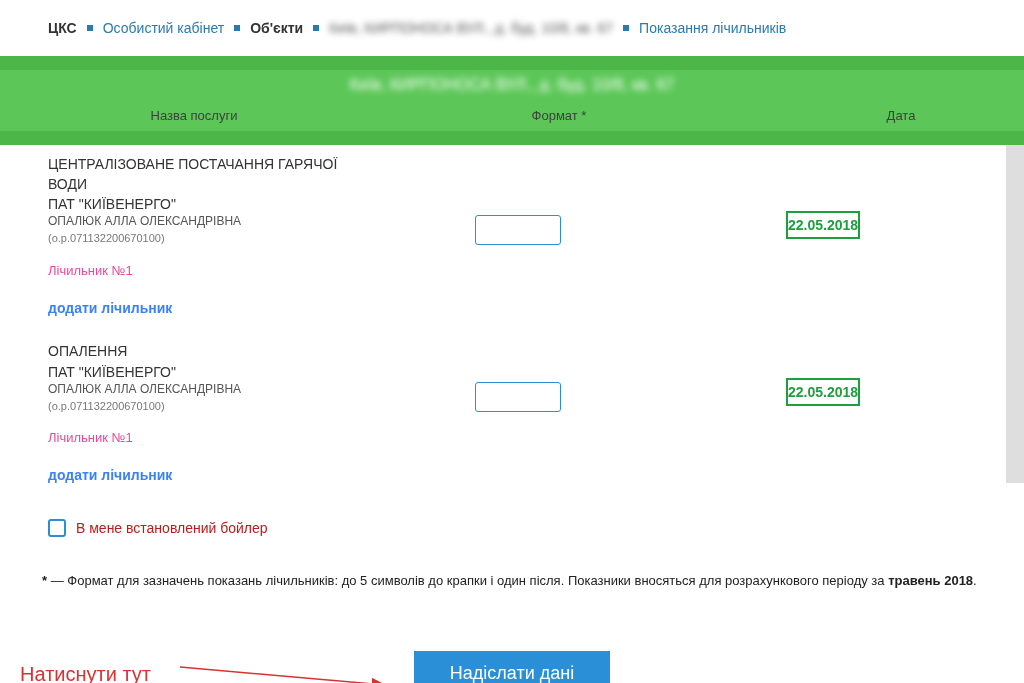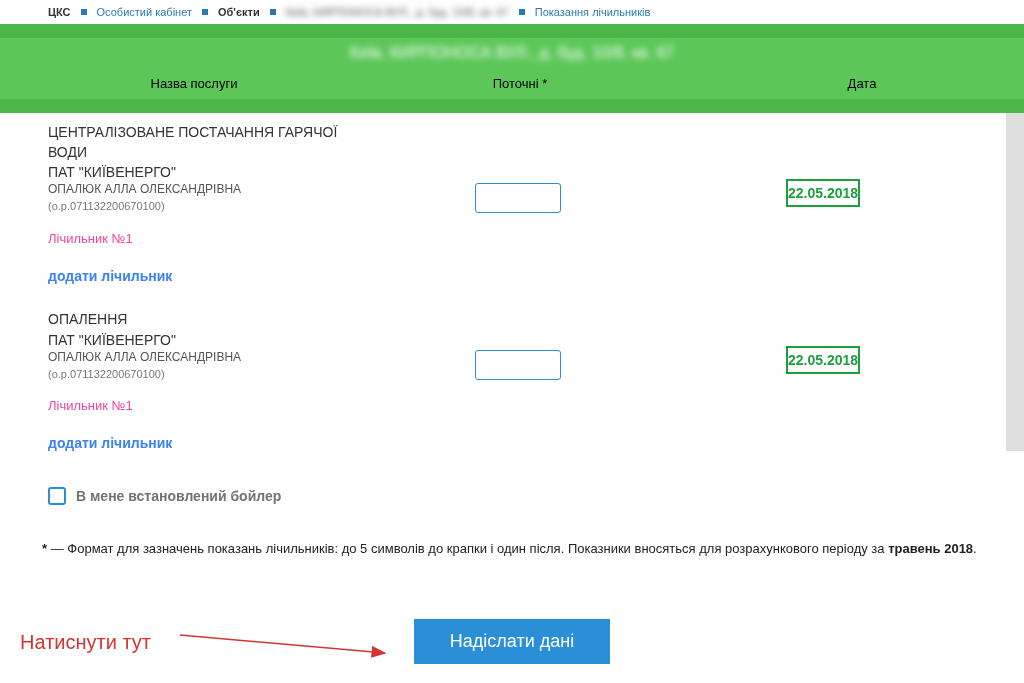--- a/index.html
+++ b/index.html
@@ -1,29 +1,29 @@
 <!DOCTYPE html>
 <html><head>
   <meta charset="utf-8">
   <style>
     * { box-sizing: border-box; margin: 0; padding: 0; }
     body { font-family: Arial, sans-serif; font-size: 13px; color: #333; background: #fff; width: 1024px; }
     
-    .breadcrumb { padding: 6px 48px; font-size: 11px; display: flex; align-items: center; flex-wrap: wrap; gap: 4px; }
+    .breadcrumb { padding: 20px 48px; font-size: 14px; display: flex; align-items: center; flex-wrap: wrap; gap: 4px; }
     .breadcrumb .item { display: inline-block; }
     .breadcrumb .item.bold { font-weight: bold; color: #333; }
     .breadcrumb .item.link { color: #2a7ab0; }
     .breadcrumb .item.blurred { filter: blur(3px); color: #555; }
     .breadcrumb .sep { width: 6px; height: 6px; background: #2a7ab0; display: inline-block; margin: 0 6px; }
     
     .banner { background: #4cb648; padding: 14px 0; }
     .banner-wrap { background: #5cc758; padding: 6px 0; text-align: center; }
     .banner-text { color: #fff; font-size: 16px; filter: blur(3px); font-weight: 500; }
     
-    .table-header { background: #5cc758; display: flex; color: #000000; font-size: 13px; padding: 8px 0; }
+    .table-header { background: #5cc758; display: flex; color: #404040; font-size: 13px; padding: 8px 0; gap: 39px; }
     .col-service { flex: 0 0 340px; text-align: center; padding-left: 48px; }
     .col-current { flex: 0 0 360px; text-align: center; }
     .col-date { flex: 1; text-align: center; }
     
     .content { padding: 10px 48px 0; background: #fff; border-right: 18px solid #dedede; }
     
     .service-block { margin-bottom: 26px; }
     .service-row { display: flex; align-items: flex-start; }
     .service-info { flex: 0 0 300px; }
     .service-name { font-size: 14px; color: #333; line-height: 1.4; margin-bottom: 2px; }
@@ -35,21 +35,21 @@
     .date-col { flex: 1; display: flex; justify-content: center; align-items: center; padding-top: 56px; }
     .date-box { border: 2px solid #1e9e3e; color: #1e9e3e; font-weight: bold; font-size: 14px; padding: 4px 0; }
     .meter-label { font-size: 13px; color: #ec4899; margin-top: 18px; }
     .add-meter { color: #3b82f6; font-size: 14px; font-weight: bold; margin-top: 22px; cursor: pointer; }
     
     .service-block-2 .input-col { padding-top: 40px; }
     .service-block-2 .date-col { padding-top: 36px; }
     
     .checkbox-row { display: flex; align-items: center; gap: 10px; padding: 10px 48px; }
     .checkbox { width: 18px; height: 18px; border: 2px solid #2a8fd6; border-radius: 3px; cursor: pointer; }
-    .checkbox-label { font-size: 14px; font-weight: bold; color: #737373; }
+    .checkbox-label { font-size: 14px; font-weight: normal; color: #b91c1c; }
     
     .footnote { padding: 24px 42px 10px; font-size: 13px; color: #222; line-height: 1.5; }
     .footnote .asterisk { font-weight: bold; }
     .footnote .period { font-weight: bold; }
     
     .action-row { position: relative; display: flex; align-items: center; padding: 50px 20px 20px; }
     .annotation { color: #d63333; font-size: 20px; position: absolute; left: 20px; top: 62px; }
     .arrow-svg { position: absolute; left: 180px; top: 56px; }
     .submit-btn { background: #2a8fd6; color: #ffffff; border: none; padding: 12px 36px; font-size: 18px; cursor: pointer; margin: 0 auto; display: block; }
     .btn-wrap { flex: 1; text-align: center; }
@@ -68,21 +68,21 @@
   <span class="sep"></span>
   <span class="item link">Показання лічильників</span>
 </div>
 
 <div class="banner">
   <div class="banner-wrap">
     <span class="banner-text">Київ, КИРПОНОСА ВУЛ., д. буд. 10/8, кв. 67</span>
   </div>
   <div class="table-header">
     <div class="col-service">Назва послуги</div>
-    <div class="col-current">Поточні *</div>
+    <div class="col-current">Формат *</div>
     <div class="col-date">Дата</div>
   </div>
 </div>
 
 <div class="content">
   <div class="service-block">
     <div class="service-row">
       <div class="service-info">
         <div class="service-name">ЦЕНТРАЛІЗОВАНЕ ПОСТАЧАННЯ ГАРЯЧОЇ ВОДИ</div>
         <div class="service-company">ПАТ "КИЇВЕНЕРГО"</div>

